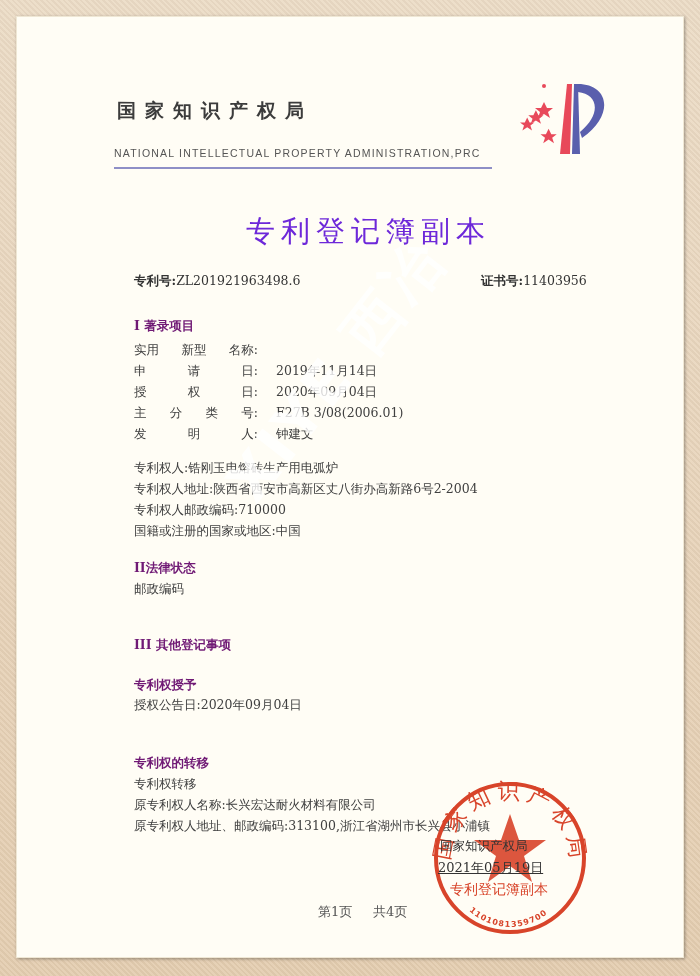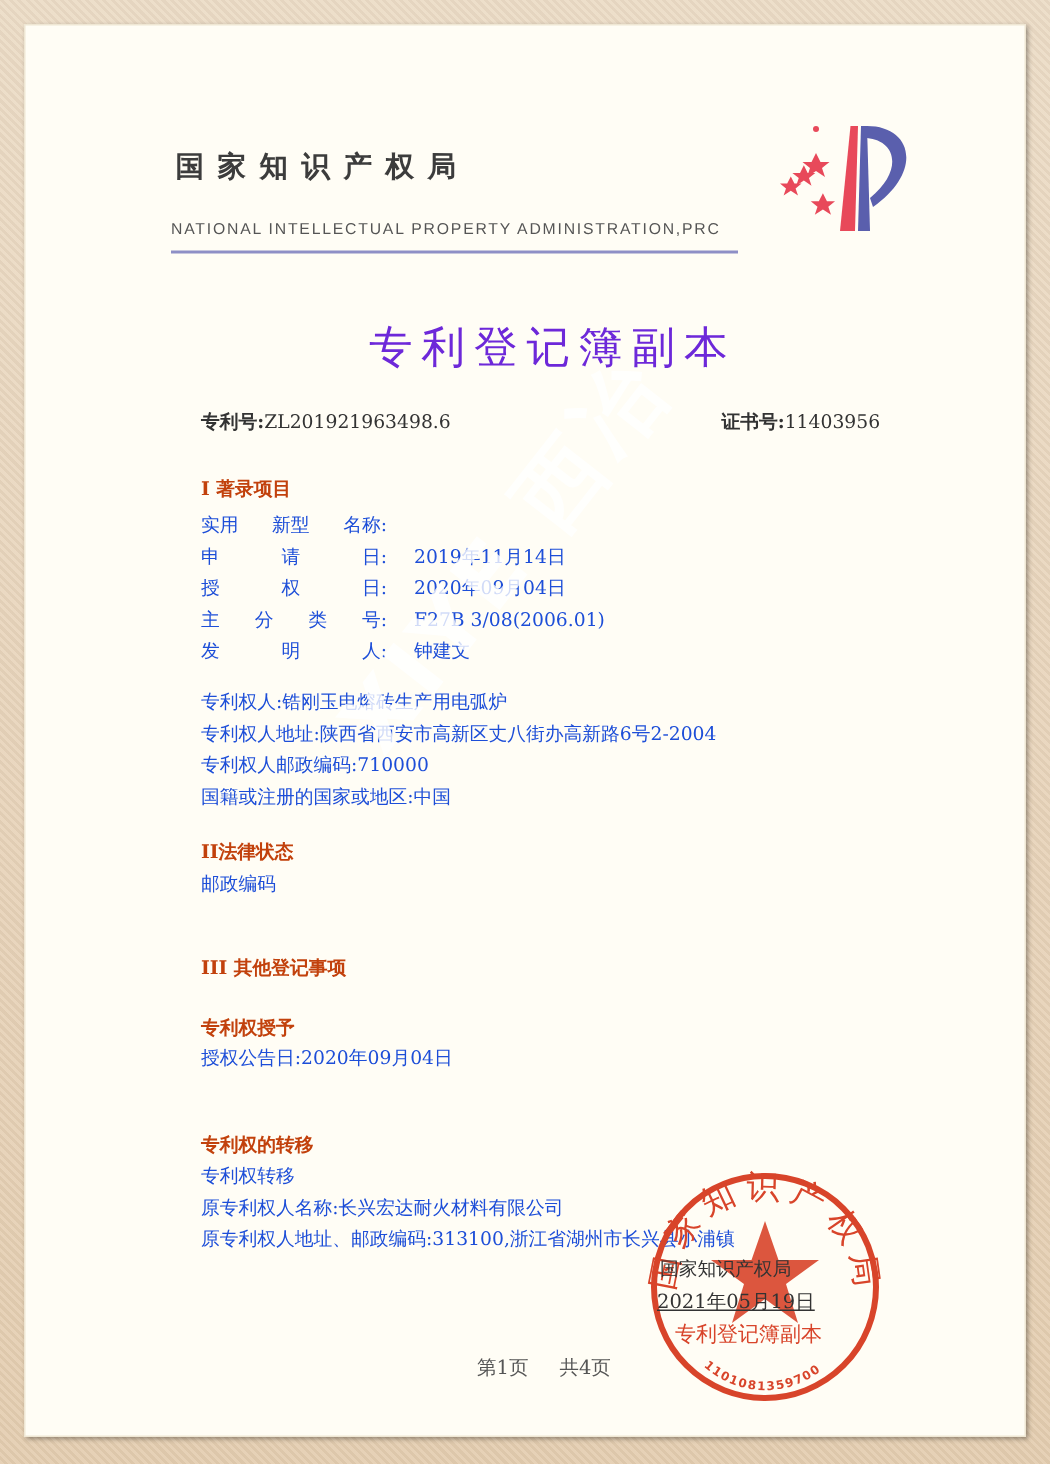--- a/index.html
+++ b/index.html
@@ -28,22 +28,22 @@
 
   .logo { left: 516px; top: 80px; width: 98px; height: 80px; }
 
   .doc-title { left: 246px; top: 212px; font-size: 29px; letter-spacing: 6px; color: #6d28d9; font-family: "DejaVu Sans", sans-serif; font-weight: normal; }
 
   .meta { top: 273px; font-size: 12.5px; color: #333; font-weight: bold; }
   .meta-left { left: 134px; }
   .meta-right { left: 481px; }
   .meta .val { font-weight: normal; font-family: "DejaVu Serif", serif; }
 
-  .section-h { font-size: 12.5px; font-weight: bold; color: #c2410c; }
-  .line { font-size: 12.5px; color: #1d4ed8; }
+  .section-h { font-size: 12.5px; font-weight: bold; color: #701a75; }
+  .line { font-size: 12.5px; color: #404040; }
 
   .biblio { left: 134px; top: 342px; }
   .biblio .row { height: 21px; display: flex; }
   .biblio .lbl { width: 124px; display: flex; justify-content: space-between; padding-right: 0; }
   .biblio .lbl span { display: inline-block; }
   .biblio .v { padding-left: 2px; }
 
   .wm { left: 210px; top: 470px; font-size: 58px; font-weight: bold; color: rgba(255,255,255,0.8); transform: rotate(-52deg); transform-origin: left top; letter-spacing: 4px; font-family: "DejaVu Sans", sans-serif; }
 
   .seal { left: 430px; top: 778px; width: 160px; height: 160px; }

